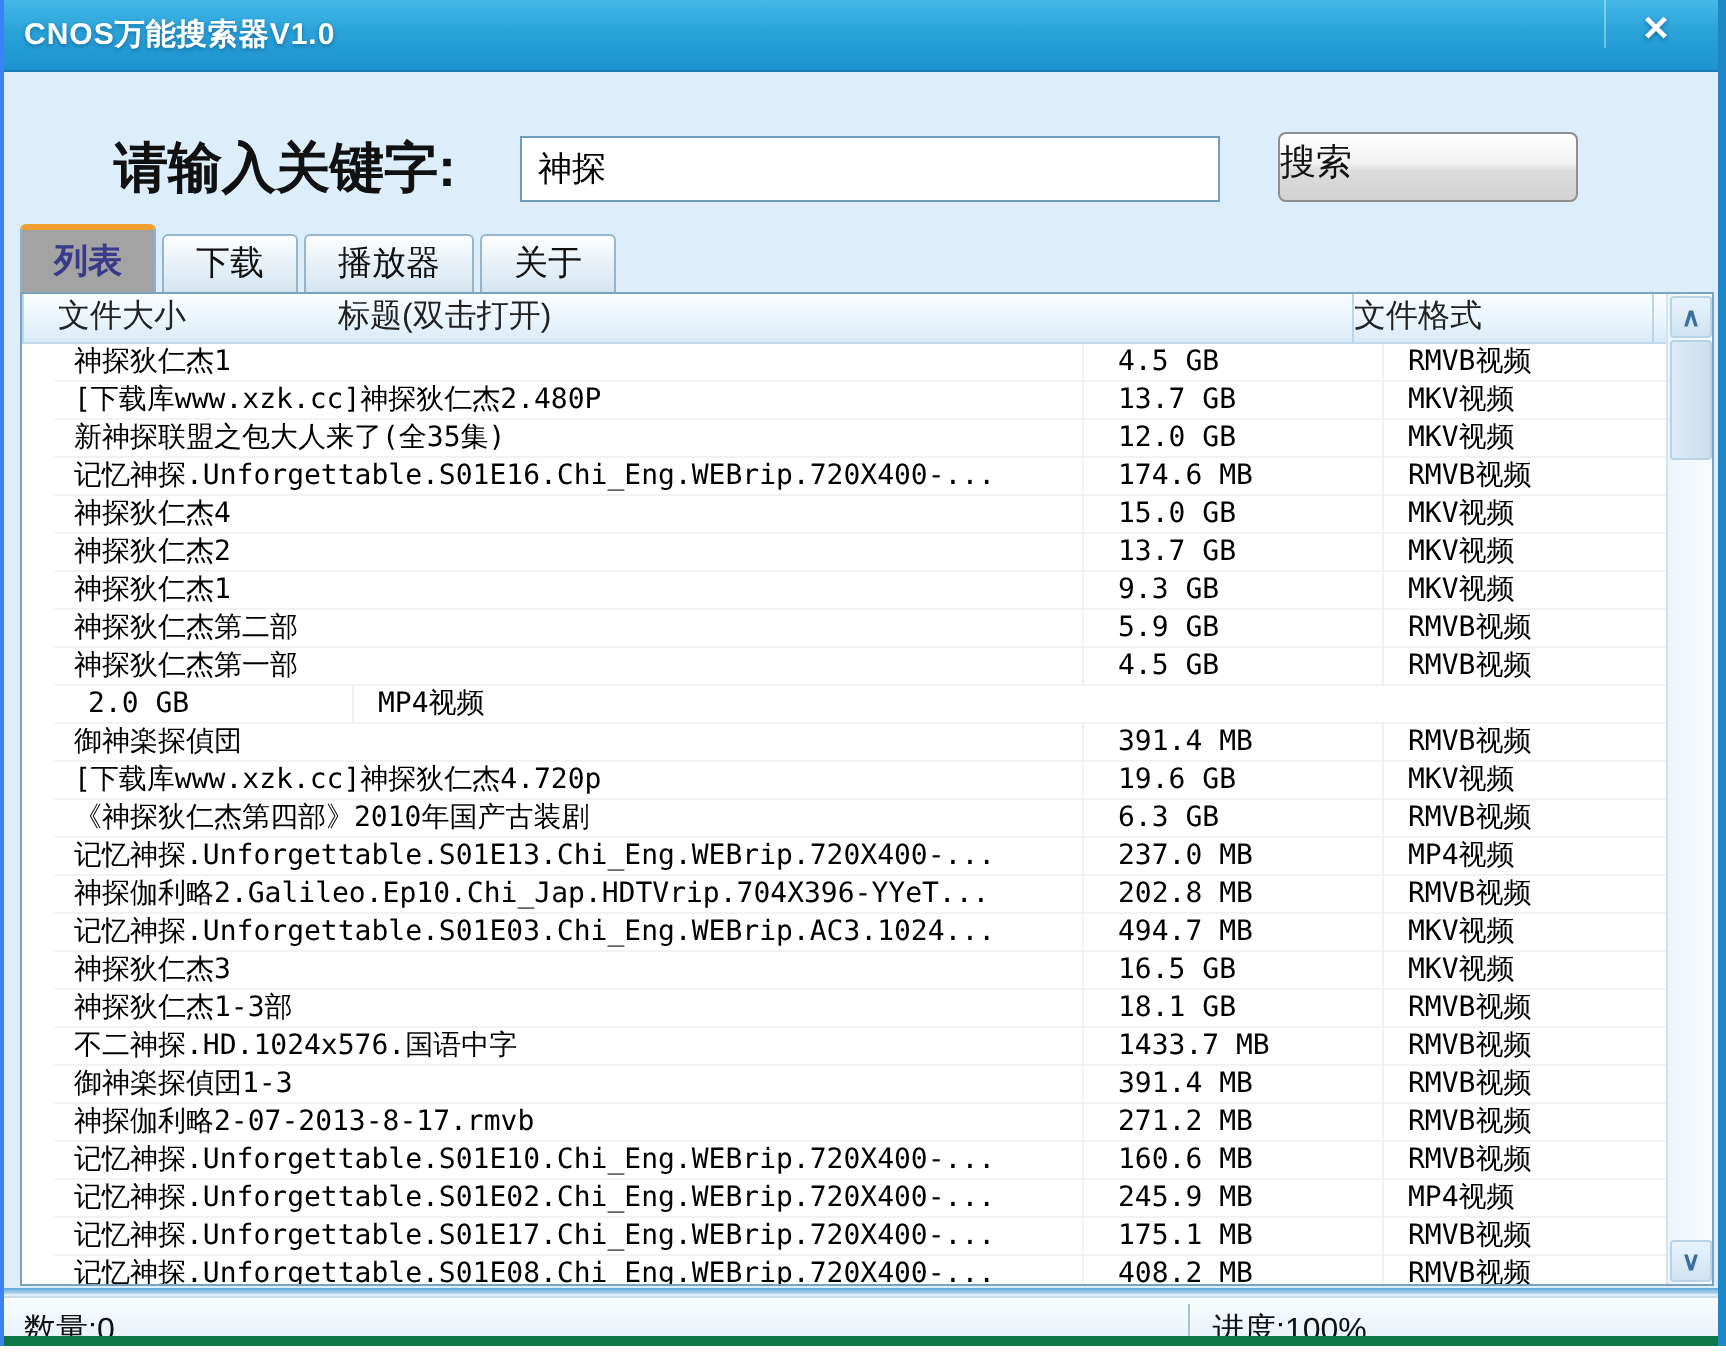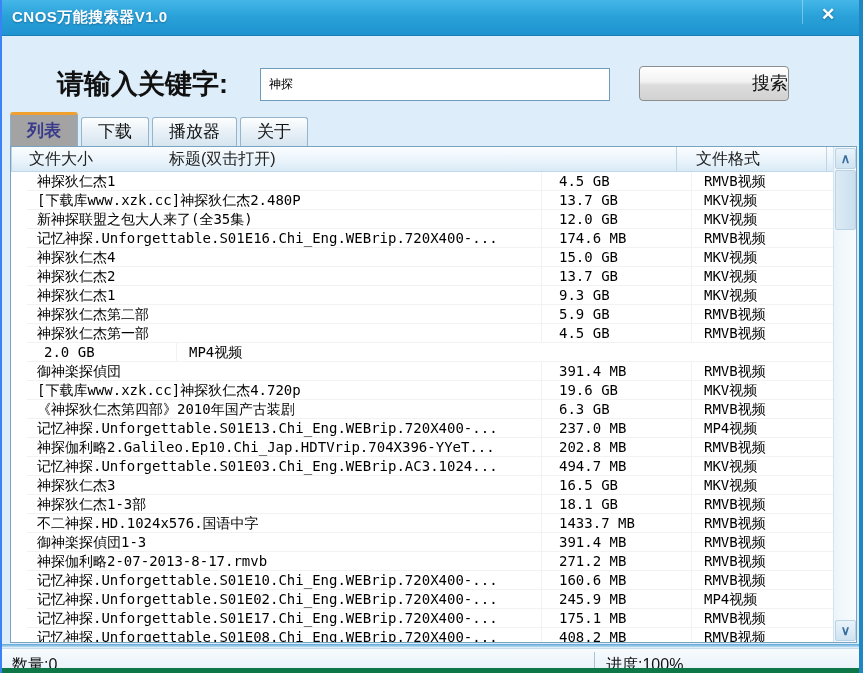--- a/index.html
+++ b/index.html
@@ -27,30 +27,30 @@
   .close-btn {
     position:absolute; right:18px; top:2px; width:30px; height:26px;
     color:#fff; font-size:17px; font-weight:bold; text-align:center; line-height:26px;
     cursor:default; text-shadow:0 1px 2px rgba(0,60,100,.5);
   }
 
   
   .search-label { position:absolute; left:55px; top:66px; font-size:27px; color:#111; font-weight:bold; }
   .search-input {
     position:absolute; left:258px; top:68px; width:350px; height:33px;
-    border:1px solid #6f9cba; background:#fff; font-size:12px; padding:0 8px;
+    border:1px solid #6f9cba; background:#fff; font-size:17px; padding:0 8px;
     font-family:"Liberation Sans", sans-serif; color:#000; outline:none;
   }
   .search-btn {
     position:absolute; left:637px; top:66px; width:150px; height:35px;
     background:linear-gradient(#ffffff, #f1f1f1 45%, #dcdcdc 55%, #d2d2d2);
     border:1px solid #8e8e8e; border-radius:4px;
-    font-size:18px; color:#111; text-align:right; line-height:33px; cursor:default;
+    font-size:18px; color:#111; text-align:left; line-height:33px; cursor:default;
     box-shadow:inset 0 1px 0 #fff;
-    font-family:Liberation Sans, sans-serif;
+    font-family:Liberation Mono, monospace;
   }
 
   
   .tabs { position:absolute; left:8px; top:111px; height:36px; display:flex; align-items:flex-end; }
   .tab {
     height:30px; padding:0 16px; margin-right:3px;
     background:linear-gradient(#fdfefe, #e7f0f7 50%, #d5e4ef);
     border:1px solid #96b4ca; border-bottom:none;
     border-radius:3px 3px 0 0;
     font-size:17px; color:#111; line-height:28px; cursor:default;
@@ -70,21 +70,21 @@
   }
   .thead {
     position:absolute; left:0; top:0; right:0; height:25px;
     background:linear-gradient(#fbfdff, #eaf4fb 55%, #d9eaf6);
     border-bottom:1px solid #c3d8e8; display:flex;
     font-size:16px; color:#222;
   }
   .th { line-height:24px; white-space:nowrap; overflow:hidden; }
   .th-title  { width:515px; padding-left:8px; }
   .th-size   { width:150px; padding-left:17px; border-left:1px solid #bcd4e6; }
-  .th-format { width:150px; padding-left:19px; border-left:1px solid #bcd4e6; }
+  .th-format { width:150px; padding-left:0; border-left:1px solid #bcd4e6; }
   .th-pad    { flex:1; border-left:1px solid #bcd4e6; }
 
   .tbody { position:absolute; left:16px; top:25px; width:822px; height:470px; overflow:hidden; }
   .trow { display:flex; height:19px; background:#fff; border-bottom:1px solid #f2f2f2; }
   .td {
     font-family:"DejaVu Sans Mono", monospace;
     font-size:14px; color:#000; line-height:19px; white-space:nowrap; overflow:hidden;
   }
   .td-title  { width:515px; padding-left:10px; border-right:1px solid #f2f2f2; }
   .td-size   { width:150px; padding-left:17px; border-right:1px solid #f2f2f2; }

